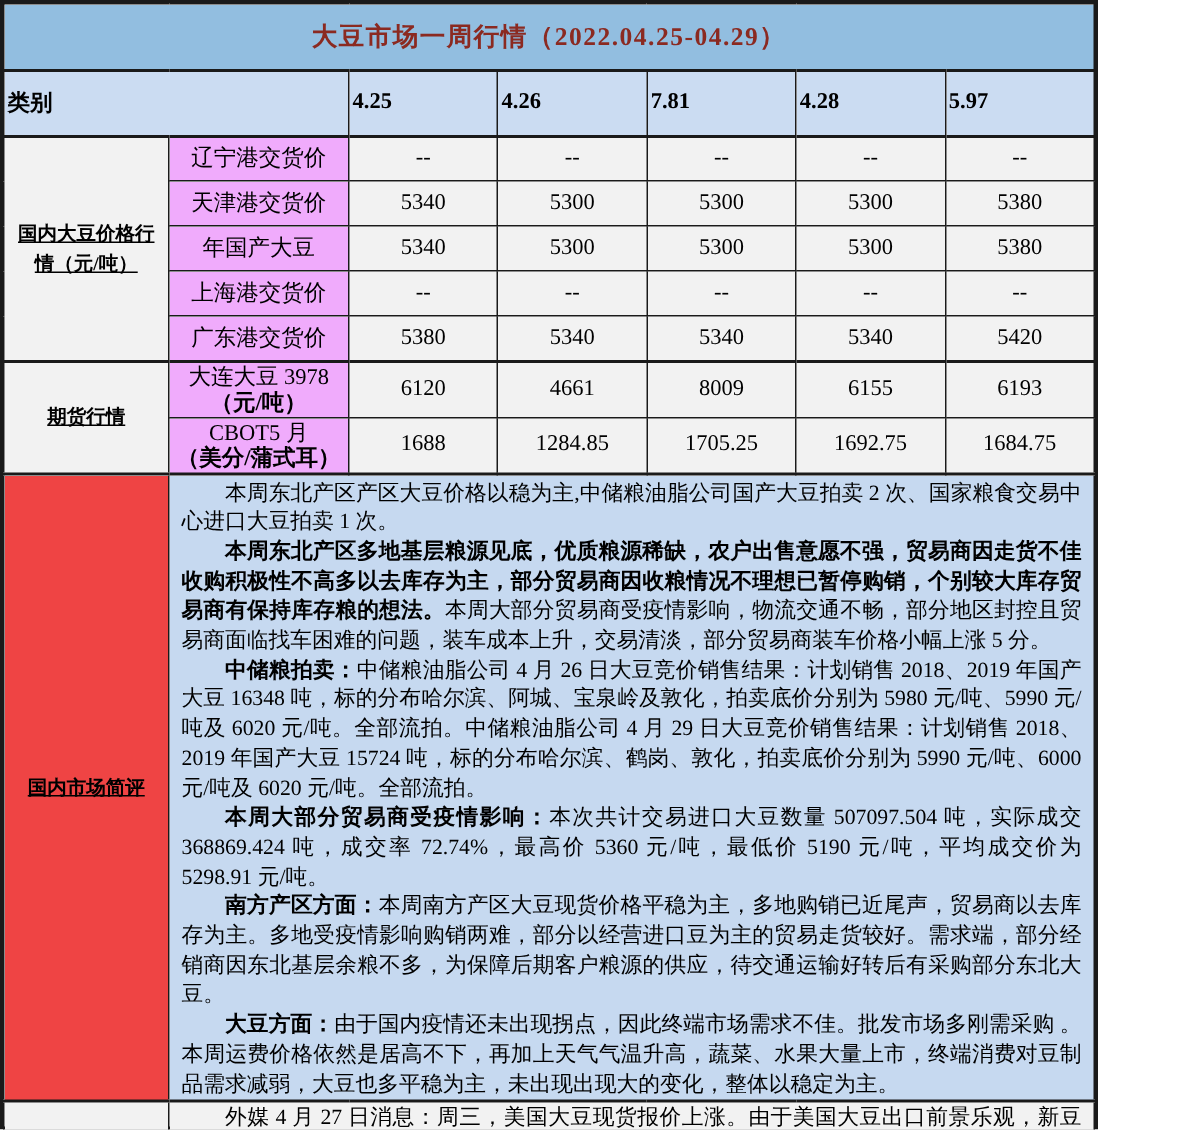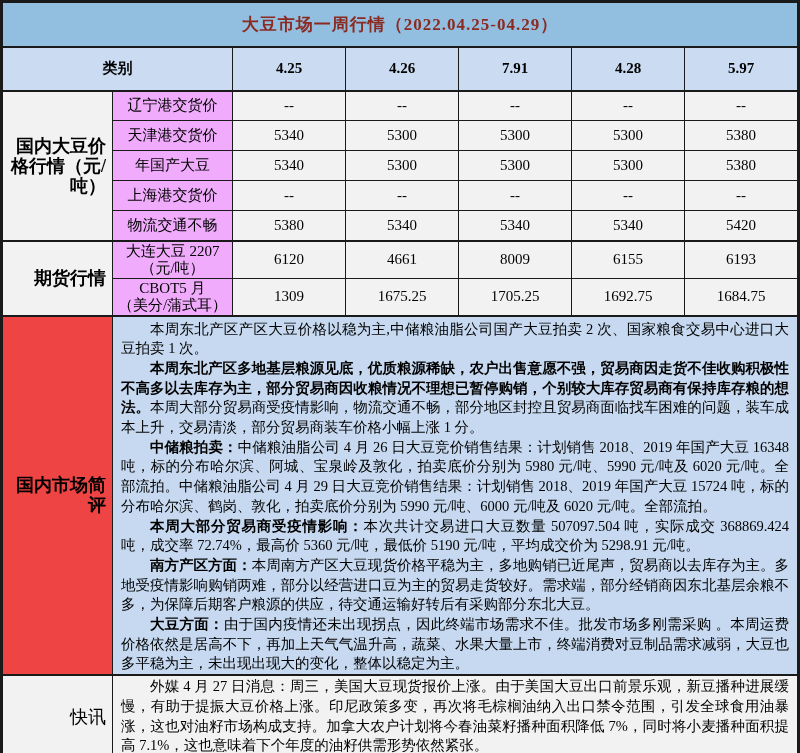--- a/index.html
+++ b/index.html
@@ -1,42 +1,42 @@
 <!DOCTYPE html>
 <html><head>
 <meta charset="utf-8">
 <style>
   html,body { margin:0; padding:0; background:#ffffff; }
   .doc {
-    width:800px; height:753px; box-sizing:border-box;
+    width:732px; height:753px; box-sizing:border-box;
     border:2px solid #1a1a1a; background:#fff;
     font-family:"Liberation Serif","DejaVu Serif",serif;
     color:#111;
   }
   table.main { width:100%; height:100%; border-collapse:collapse; table-layout:fixed; }
   td { border:1px solid #1a1a1a; padding:0 2px; overflow:hidden; }
   tr.thick td { border-top:2px solid #1a1a1a; }
 
   .title-cell {
     background:#92BEE0; text-align:center; vertical-align:middle;
     font-weight:bold; font-size:17px; color:#8B2A21; letter-spacing:1px;
   }
   .head-cell {
-    background:#CBDCF2; text-align:center; vertical-align:middle;
+    background:#CBDCF2; text-align:left; vertical-align:middle;
     font-weight:bold; font-size:15px; color:#000;
   }
   .sec-cell {
-    background:#F2F2F2; text-align:right; vertical-align:middle;
-    font-weight:bold; font-size:18px; line-height:20px; color:#000; padding:0 6px;
+    background:#F2F2F2; text-align:center; vertical-align:middle;
+    font-weight:bold; font-size:13px; line-height:20px; color:#000; padding:0 6px;text-decoration:underline;
   }
   .sub-cell {
     background:#f0abfc; text-align:center; vertical-align:middle;
     font-size:15px; color:#000;
   }
-  .sub-cell .l2 { display:block; margin-top:-2px; }
+  .sub-cell .l2 { display:block; margin-top:-2px;font-weight:bold; }
   .val-cell {
     background:#F2F2F2; text-align:center; vertical-align:middle;
     font-size:15px; color:#000;
   }
   .review-label { background:#ef4444; }
   .review-cell {
     background:#C6D9F0; vertical-align:top; text-align:justify;
     font-size:14.5px; line-height:19.7px; padding:3px 8px 0 8px; color:#000;
   }
   .review-cell p { margin:0; text-indent:2em; }
@@ -65,21 +65,21 @@
 
     <tbody>
         <tr style="height:44px">
       <td colspan="7" class="title-cell">大豆市场一周行情（2022.04.25-04.29）</td>
     </tr>
 
     <tr class="thick" style="height:44px">
       <td colspan="2" class="head-cell">类别</td>
       <td class="head-cell">4.25</td>
       <td class="head-cell">4.26</td>
-      <td class="head-cell">7.91</td>
+      <td class="head-cell">7.81</td>
       <td class="head-cell">4.28</td>
       <td class="head-cell">5.97</td>
     </tr>
 
     <tr class="thick" style="height:30px">
       <td rowspan="5" class="sec-cell">国内大豆价格行情（元/吨）</td>
       <td class="sub-cell">辽宁港交货价</td>
       <td class="val-cell">--</td>
       <td class="val-cell">--</td>
       <td class="val-cell">--</td>
@@ -104,57 +104,57 @@
     </tr>
     <tr style="height:30px">
       <td class="sub-cell">上海港交货价</td>
       <td class="val-cell">--</td>
       <td class="val-cell">--</td>
       <td class="val-cell">--</td>
       <td class="val-cell">--</td>
       <td class="val-cell">--</td>
     </tr>
     <tr style="height:30px">
-      <td class="sub-cell">物流交通不畅</td>
+      <td class="sub-cell">广东港交货价</td>
       <td class="val-cell">5380</td>
       <td class="val-cell">5340</td>
       <td class="val-cell">5340</td>
       <td class="val-cell">5340</td>
       <td class="val-cell">5420</td>
     </tr>
 
     <tr class="thick" style="height:33px">
       <td rowspan="2" class="sec-cell">期货行情</td>
       <td class="sub-cell">
-        <span>大连大豆 2207</span>
+        <span>大连大豆 3978</span>
         <span class="l2">（元/吨）</span>
       </td>
       <td class="val-cell">6120</td>
       <td class="val-cell">4661</td>
       <td class="val-cell">8009</td>
       <td class="val-cell">6155</td>
       <td class="val-cell">6193</td>
     </tr>
     <tr style="height:33px">
       <td class="sub-cell">
         <span>CBOT5 月</span>
         <span class="l2">（美分/蒲式耳）</span>
       </td>
-      <td class="val-cell">1309</td>
-      <td class="val-cell">1675.25</td>
+      <td class="val-cell">1688</td>
+      <td class="val-cell">1284.85</td>
       <td class="val-cell">1705.25</td>
       <td class="val-cell">1692.75</td>
       <td class="val-cell">1684.75</td>
     </tr>
 
     <tr class="thick" style="height:343px">
       <td class="sec-cell review-label">国内市场简评</td>
       <td colspan="6" class="review-cell">
         <p><b></b><span>本周东北产区产区大豆价格以稳为主,中储粮油脂公司国产大豆拍卖 2 次、国家粮食交易中心进口大豆拍卖 1 次。</span></p>
-        <p><b>本周东北产区多地基层粮源见底，优质粮源稀缺，农户出售意愿不强，贸易商因走货不佳收购积极性不高多以去库存为主，部分贸易商因收粮情况不理想已暂停购销，个别较大库存贸易商有保持库存粮的想法。</b><span>本周大部分贸易商受疫情影响，物流交通不畅，部分地区封控且贸易商面临找车困难的问题，装车成本上升，交易清淡，部分贸易商装车价格小幅上涨 1 分。</span></p>
+        <p><b>本周东北产区多地基层粮源见底，优质粮源稀缺，农户出售意愿不强，贸易商因走货不佳收购积极性不高多以去库存为主，部分贸易商因收粮情况不理想已暂停购销，个别较大库存贸易商有保持库存粮的想法。</b><span>本周大部分贸易商受疫情影响，物流交通不畅，部分地区封控且贸易商面临找车困难的问题，装车成本上升，交易清淡，部分贸易商装车价格小幅上涨 5 分。</span></p>
         <p><b>中储粮拍卖：</b><span>中储粮油脂公司 4 月 26 日大豆竞价销售结果：计划销售 2018、2019 年国产大豆 16348 吨，标的分布哈尔滨、阿城、宝泉岭及敦化，拍卖底价分别为 5980 元/吨、5990 元/吨及 6020 元/吨。全部流拍。中储粮油脂公司 4 月 29 日大豆竞价销售结果：计划销售 2018、2019 年国产大豆 15724 吨，标的分布哈尔滨、鹤岗、敦化，拍卖底价分别为 5990 元/吨、6000 元/吨及 6020 元/吨。全部流拍。</span></p>
         <p><b>本周大部分贸易商受疫情影响：</b><span>本次共计交易进口大豆数量 507097.504 吨，实际成交 368869.424 吨，成交率 72.74%，最高价 5360 元/吨，最低价 5190 元/吨，平均成交价为 5298.91 元/吨。</span></p>
         <p><b>南方产区方面：</b><span>本周南方产区大豆现货价格平稳为主，多地购销已近尾声，贸易商以去库存为主。多地受疫情影响购销两难，部分以经营进口豆为主的贸易走货较好。需求端，部分经销商因东北基层余粮不多，为保障后期客户粮源的供应，待交通运输好转后有采购部分东北大豆。</span></p>
         <p><b>大豆方面：</b><span>由于国内疫情还未出现拐点，因此终端市场需求不佳。批发市场多刚需采购 。本周运费价格依然是居高不下，再加上天气气温升高，蔬菜、水果大量上市，终端消费对豆制品需求减弱，大豆也多平稳为主，未出现出现大的变化，整体以稳定为主。</span></p>
       </td>
     </tr>
 
     <tr class="thick" style="height:79px">
       <td class="sec-cell news-label">快讯</td>
       <td colspan="6" class="news-cell">

